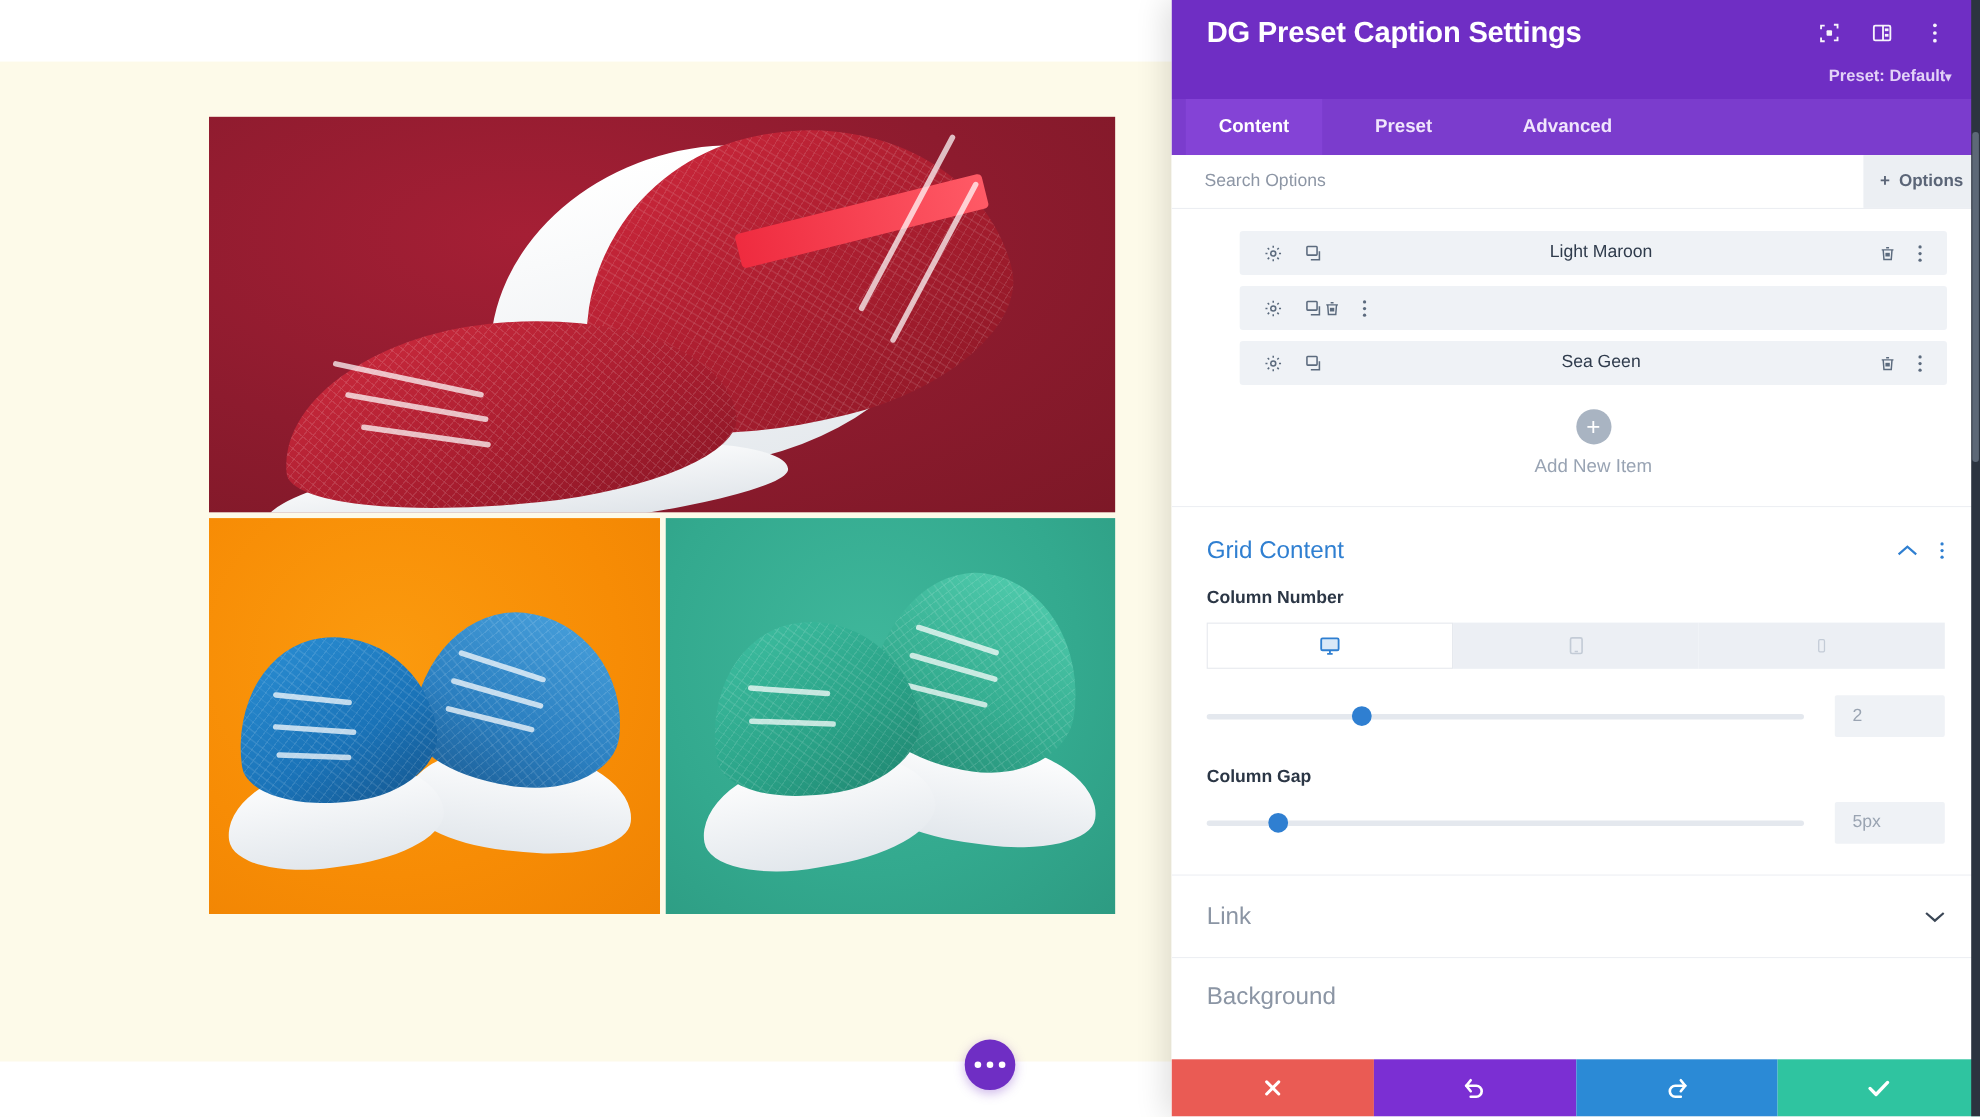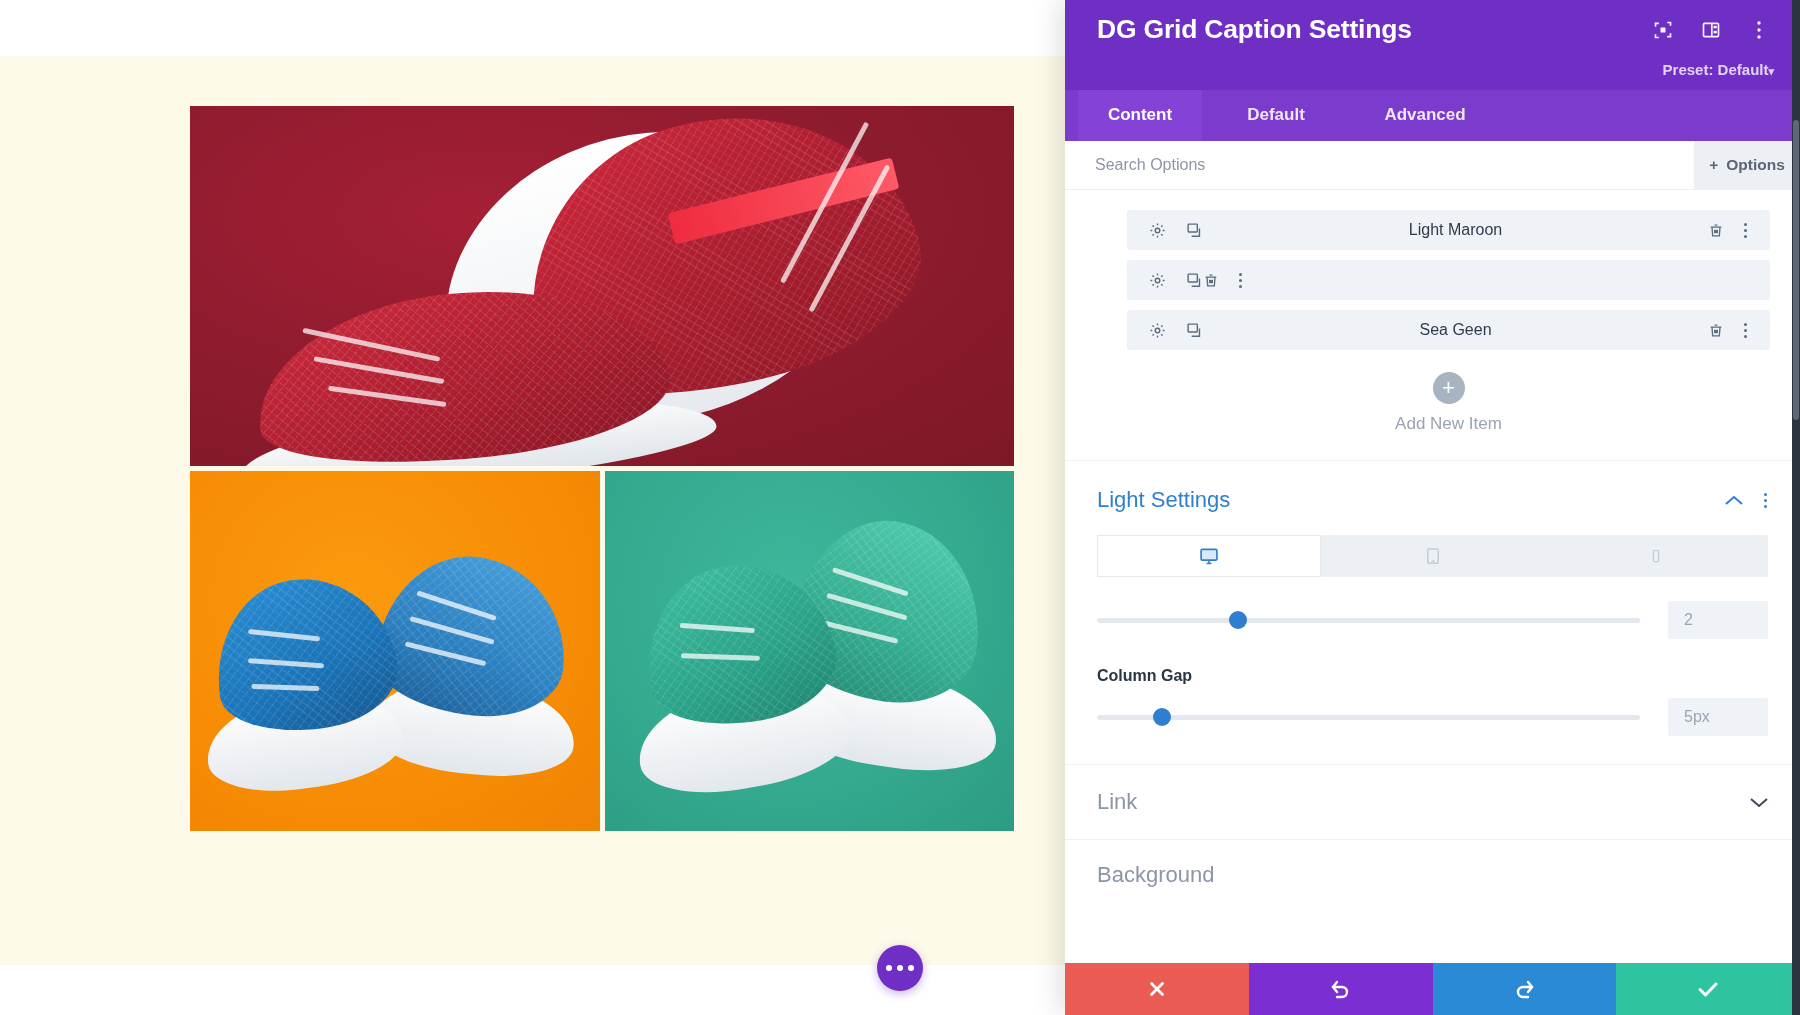--- a/index.html
+++ b/index.html
@@ -422,21 +422,21 @@
     <i></i>
     <i></i>
     <i></i>
   </div>
 </div>
 
 <div id="panel">
 
   <div class="panel-header">
     <div class="ph-top">
-      <div class="ph-title">DG Grid Caption Settings</div>
+      <div class="ph-title">DG Preset Caption Settings</div>
       <div class="ph-icons">
         <span class="ph-icon">
           <svg width="20" height="20" viewBox="0 0 24 24" fill="none" stroke="currentColor" stroke-width="2">
             <path d="M3 8V4h4M17 3h4v4M21 16v4h-4M7 21H3v-4"></path>
             <rect x="9" y="9" width="6" height="6" rx="1" fill="currentColor" stroke="none"></rect>
           </svg>
         </span>
         <span class="ph-icon">
           <svg width="20" height="20" viewBox="0 0 24 24" fill="none" stroke="currentColor" stroke-width="2">
             <rect x="3" y="4" width="18" height="16" rx="1.5"></rect>
@@ -454,21 +454,21 @@
         </span>
       </div>
     </div>
     <div class="ph-preset">
       <span>Preset: Default</span><span class="caret">▾</span>
     </div>
   </div>
 
   <div class="tabs">
     <div class="tab w1 active">Content</div>
-    <div class="tab w2">Default</div>
+    <div class="tab w2">Preset</div>
     <div class="tab w3">Advanced</div>
   </div>
 
   <div class="search-row">
     <input class="search-input" type="text" placeholder="Search Options" style="">
     <div class="filter-btn">
       <span>+</span>
       <span>Options</span>
     </div>
   </div>
@@ -578,37 +578,38 @@
       <div class="add-new">
         <div class="add-circle">+</div>
         <div class="add-label">Add New Item</div>
       </div>
     </div>
 
     <div class="divider"></div>
 
     <div class="section">
       <div class="section-head">
-        <div class="section-title">Light Settings</div>
+        <div class="section-title">Grid Content</div>
         <div class="sh-icons">
           <span class="chev">
             <svg width="18" height="11" viewBox="0 0 18 11" fill="none" stroke="currentColor" stroke-width="2">
                 <path d="M1 9L9 2l8 7"></path>
               </svg>
           </span>
           <span class="dots-v">
             <svg width="5" height="17" viewBox="0 0 5 17" fill="currentColor">
               <circle cx="2.5" cy="2.5" r="1.5"></circle>
                 <circle cx="2.5" cy="8.5" r="1.5"></circle>
                 <circle cx="2.5" cy="14.5" r="1.5"></circle>
             </svg>
           </span>
         </div>
       </div>
 
+      <div class="field-label">Column Number</div>
       <div class="dev-toggle">
         <div class="dev-btn active">
           <svg width="20" height="20" viewBox="0 0 24 24" fill="none" stroke="currentColor" stroke-width="2">
             <rect x="2.5" y="4" width="19" height="13" rx="1.5" fill="currentColor" stroke="none" opacity=".18"></rect>
             <rect x="2.5" y="4" width="19" height="13" rx="1.5"></rect>
             <path d="M9 21h6M12 17v4"></path>
           </svg>
         </div>
         <div class="dev-btn">
           <svg width="18" height="20" viewBox="0 0 24 24" fill="none" stroke="currentColor" stroke-width="2">

